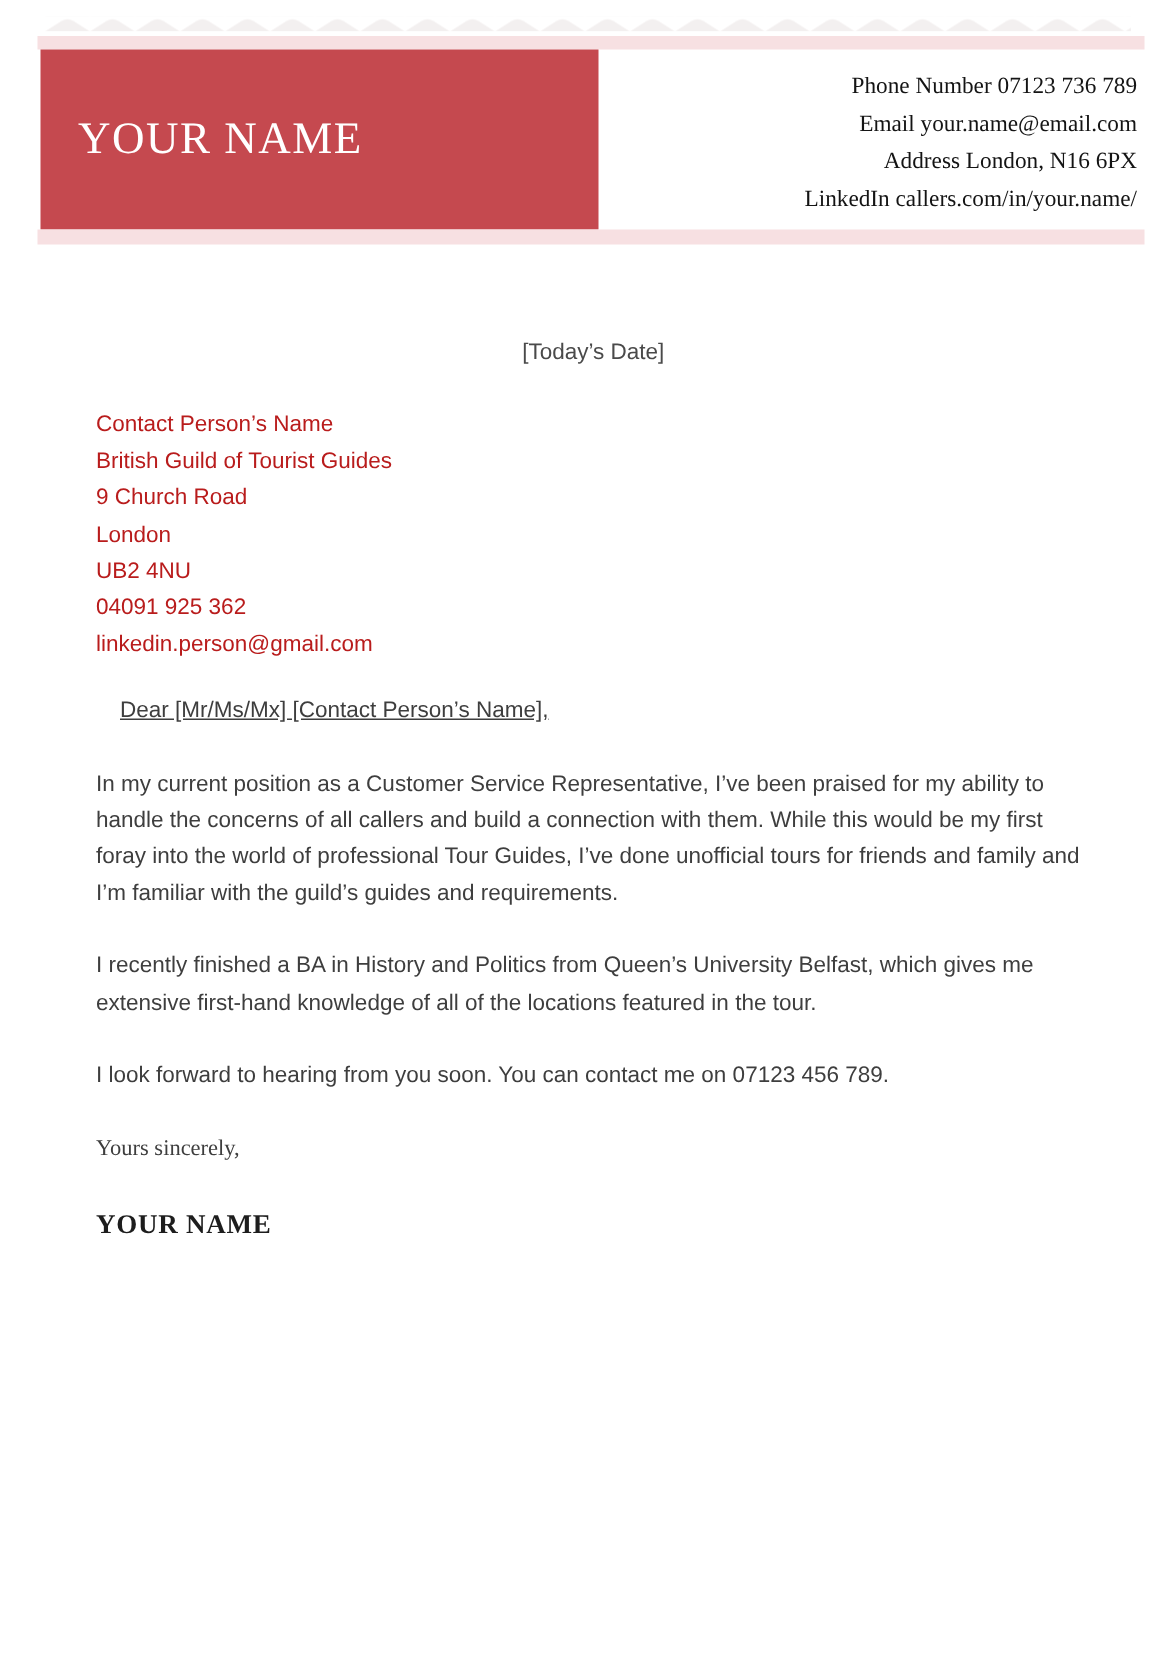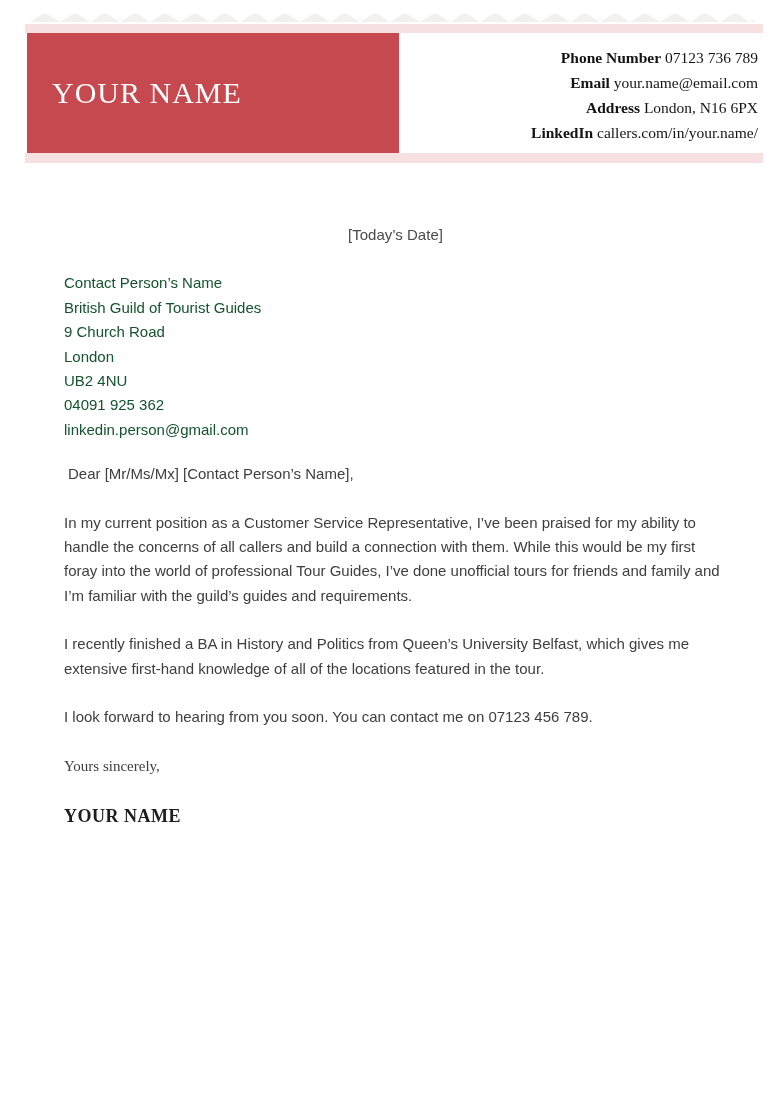--- a/index.html
+++ b/index.html
@@ -32,33 +32,33 @@
     font-size: 30px; color: #ffffff; letter-spacing: 1px;
     white-space: nowrap;
   }
   .contact {
     position: absolute; top: 45px; right: 26px;
     text-align: right;
     font-family: "Liberation Serif", "DejaVu Serif", serif;
     font-size: 15.5px; color: #141414;
   }
   .contact-line { line-height: 25px; white-space: nowrap; }
-  .contact-label { font-weight: bold; }
+  .contact-label { font-weight: normal; }
 
   
   .letter {
     position: absolute; top: 163px; left: 64px; width: 663px;
     font-size: 15px; line-height: 24.4px; color: #3e3e3e;
   }
   .date {
     margin-top: 60px; text-align: center; color: #4a4a4a;
   }
-  .recipient { margin-top: 24px; color: #14532d; }
+  .recipient { margin-top: 24px; color: #b91c1c; }
   .recipient-line { line-height: 24.4px; }
-  .salutation { margin: 20px 4px 0; }
+  .salutation { margin: 20px 16px 0; text-decoration: underline; }
   .paragraphs p.para { margin: 24px 0 0; }
   .valediction { margin: 24px 0 0; font-family: Liberation Serif, serif; }
   .signature {
     margin-top: 26px;
     font-family: "Liberation Serif", "DejaVu Serif", serif;
     font-weight: bold; font-size: 18px; color: #1d1d1d;
     letter-spacing: 0.5px;
   }
 </style>
 </head>

